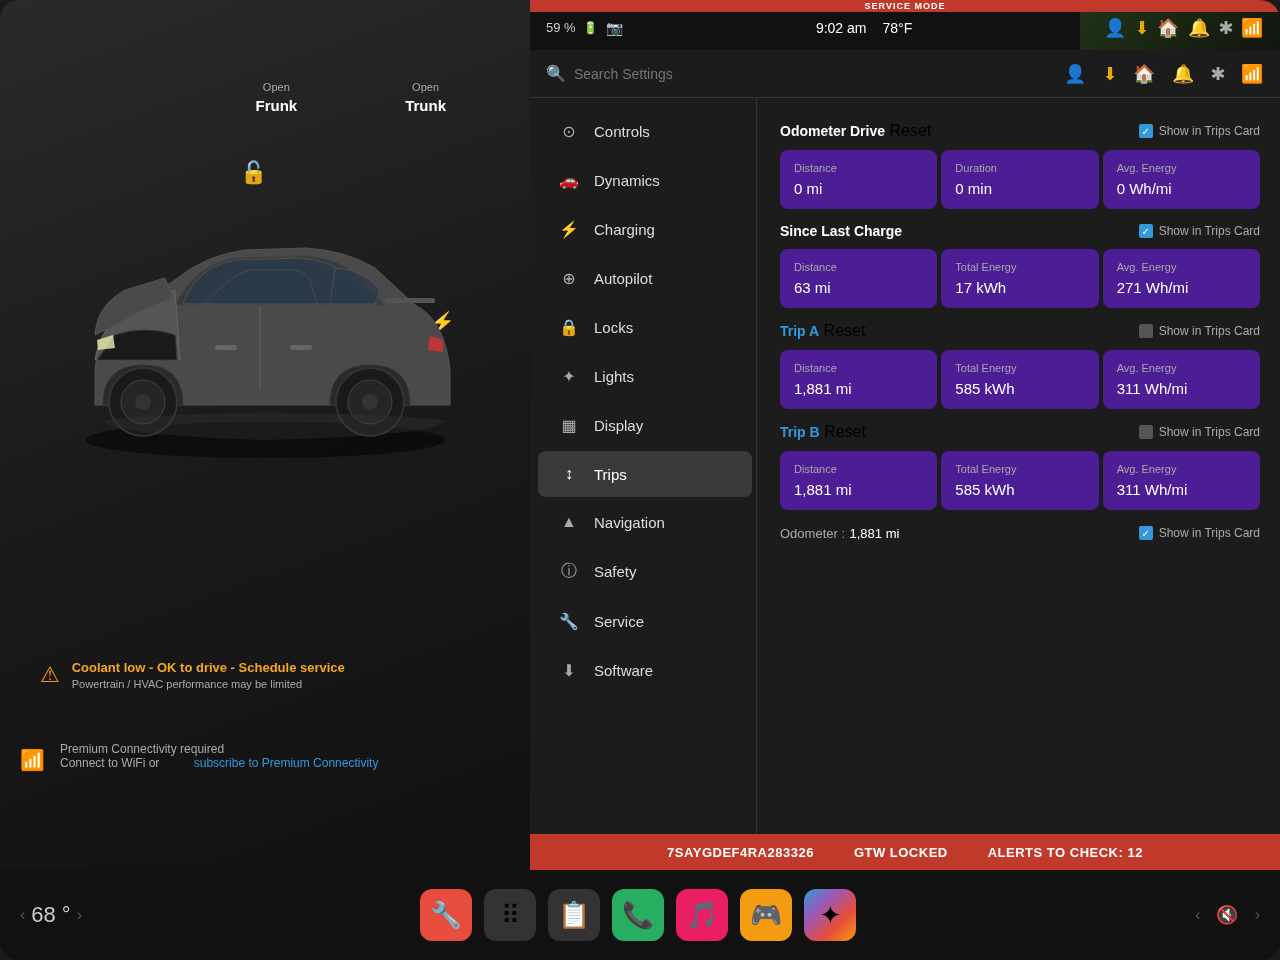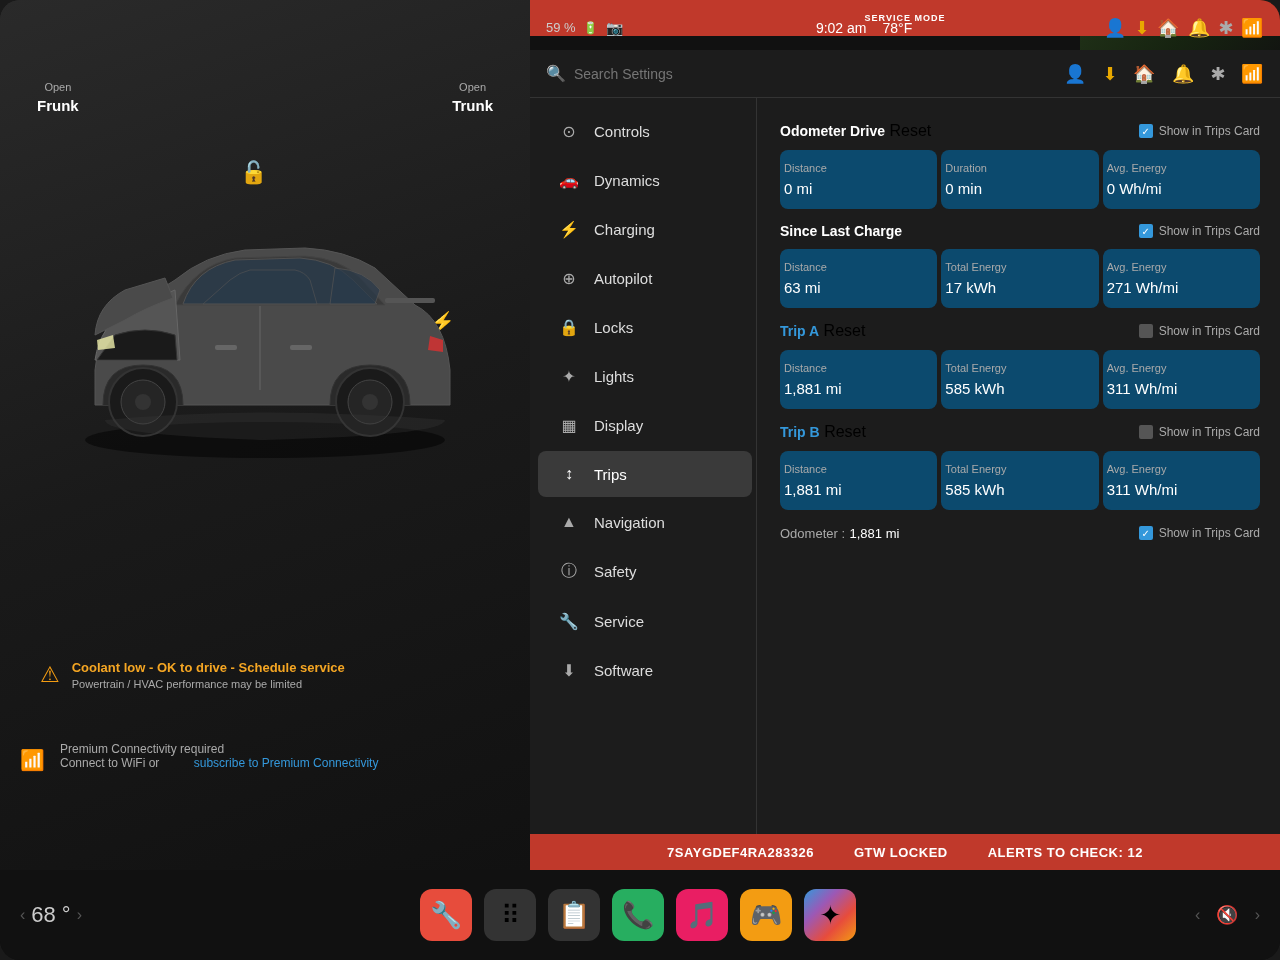--- a/index.html
+++ b/index.html
@@ -24,21 +24,21 @@
     .service-mode-label {
       position: absolute;
       top: 0;
       left: 530px;
       right: 0;
       background: #c0392b;
       color: white;
       font-size: 9px;
       font-weight: bold;
       text-align: center;
-      padding: 13px 0;
+      padding: 1px 0;
       letter-spacing: 1px;
     }
 
     .status-bar-content {
       position: absolute;
       top: 10px;
       left: 530px;
       right: 0;
       height: 35px;
       display: flex;
@@ -82,22 +82,22 @@
       flex-direction: column;
       align-items: center;
     }
 
     .car-labels {
       position: absolute;
       top: 80px;
       left: 0;
       width: 530px;
       display: flex;
-      justify-content: space-between;
-      padding: 0 37px;
+      justify-content: flex-end;
+      padding: 0 84px;
       gap: 24px;
     }
 
     .car-label {
       color: #fff;
       font-size: 13px;
       text-align: center;
       line-height: 1.4;
     }
 
@@ -325,23 +325,23 @@
     }
 
     .stats-grid {
       display: grid;
       grid-template-columns: 1fr 1fr 1fr;
       gap: 4px;
       margin-bottom: 14px;
     }
 
     .stat-card {
-      background: #0c4a6e;
+      background: #4c1d95;
       border-radius: 8px;
-      padding: 12px 4px;
+      padding: 12px 14px;
     }
 
     .stat-label {
       color: #aaa;
       font-size: 11px;
       margin-bottom: 6px;
     }
 
     .stat-value {
       color: #fff;

